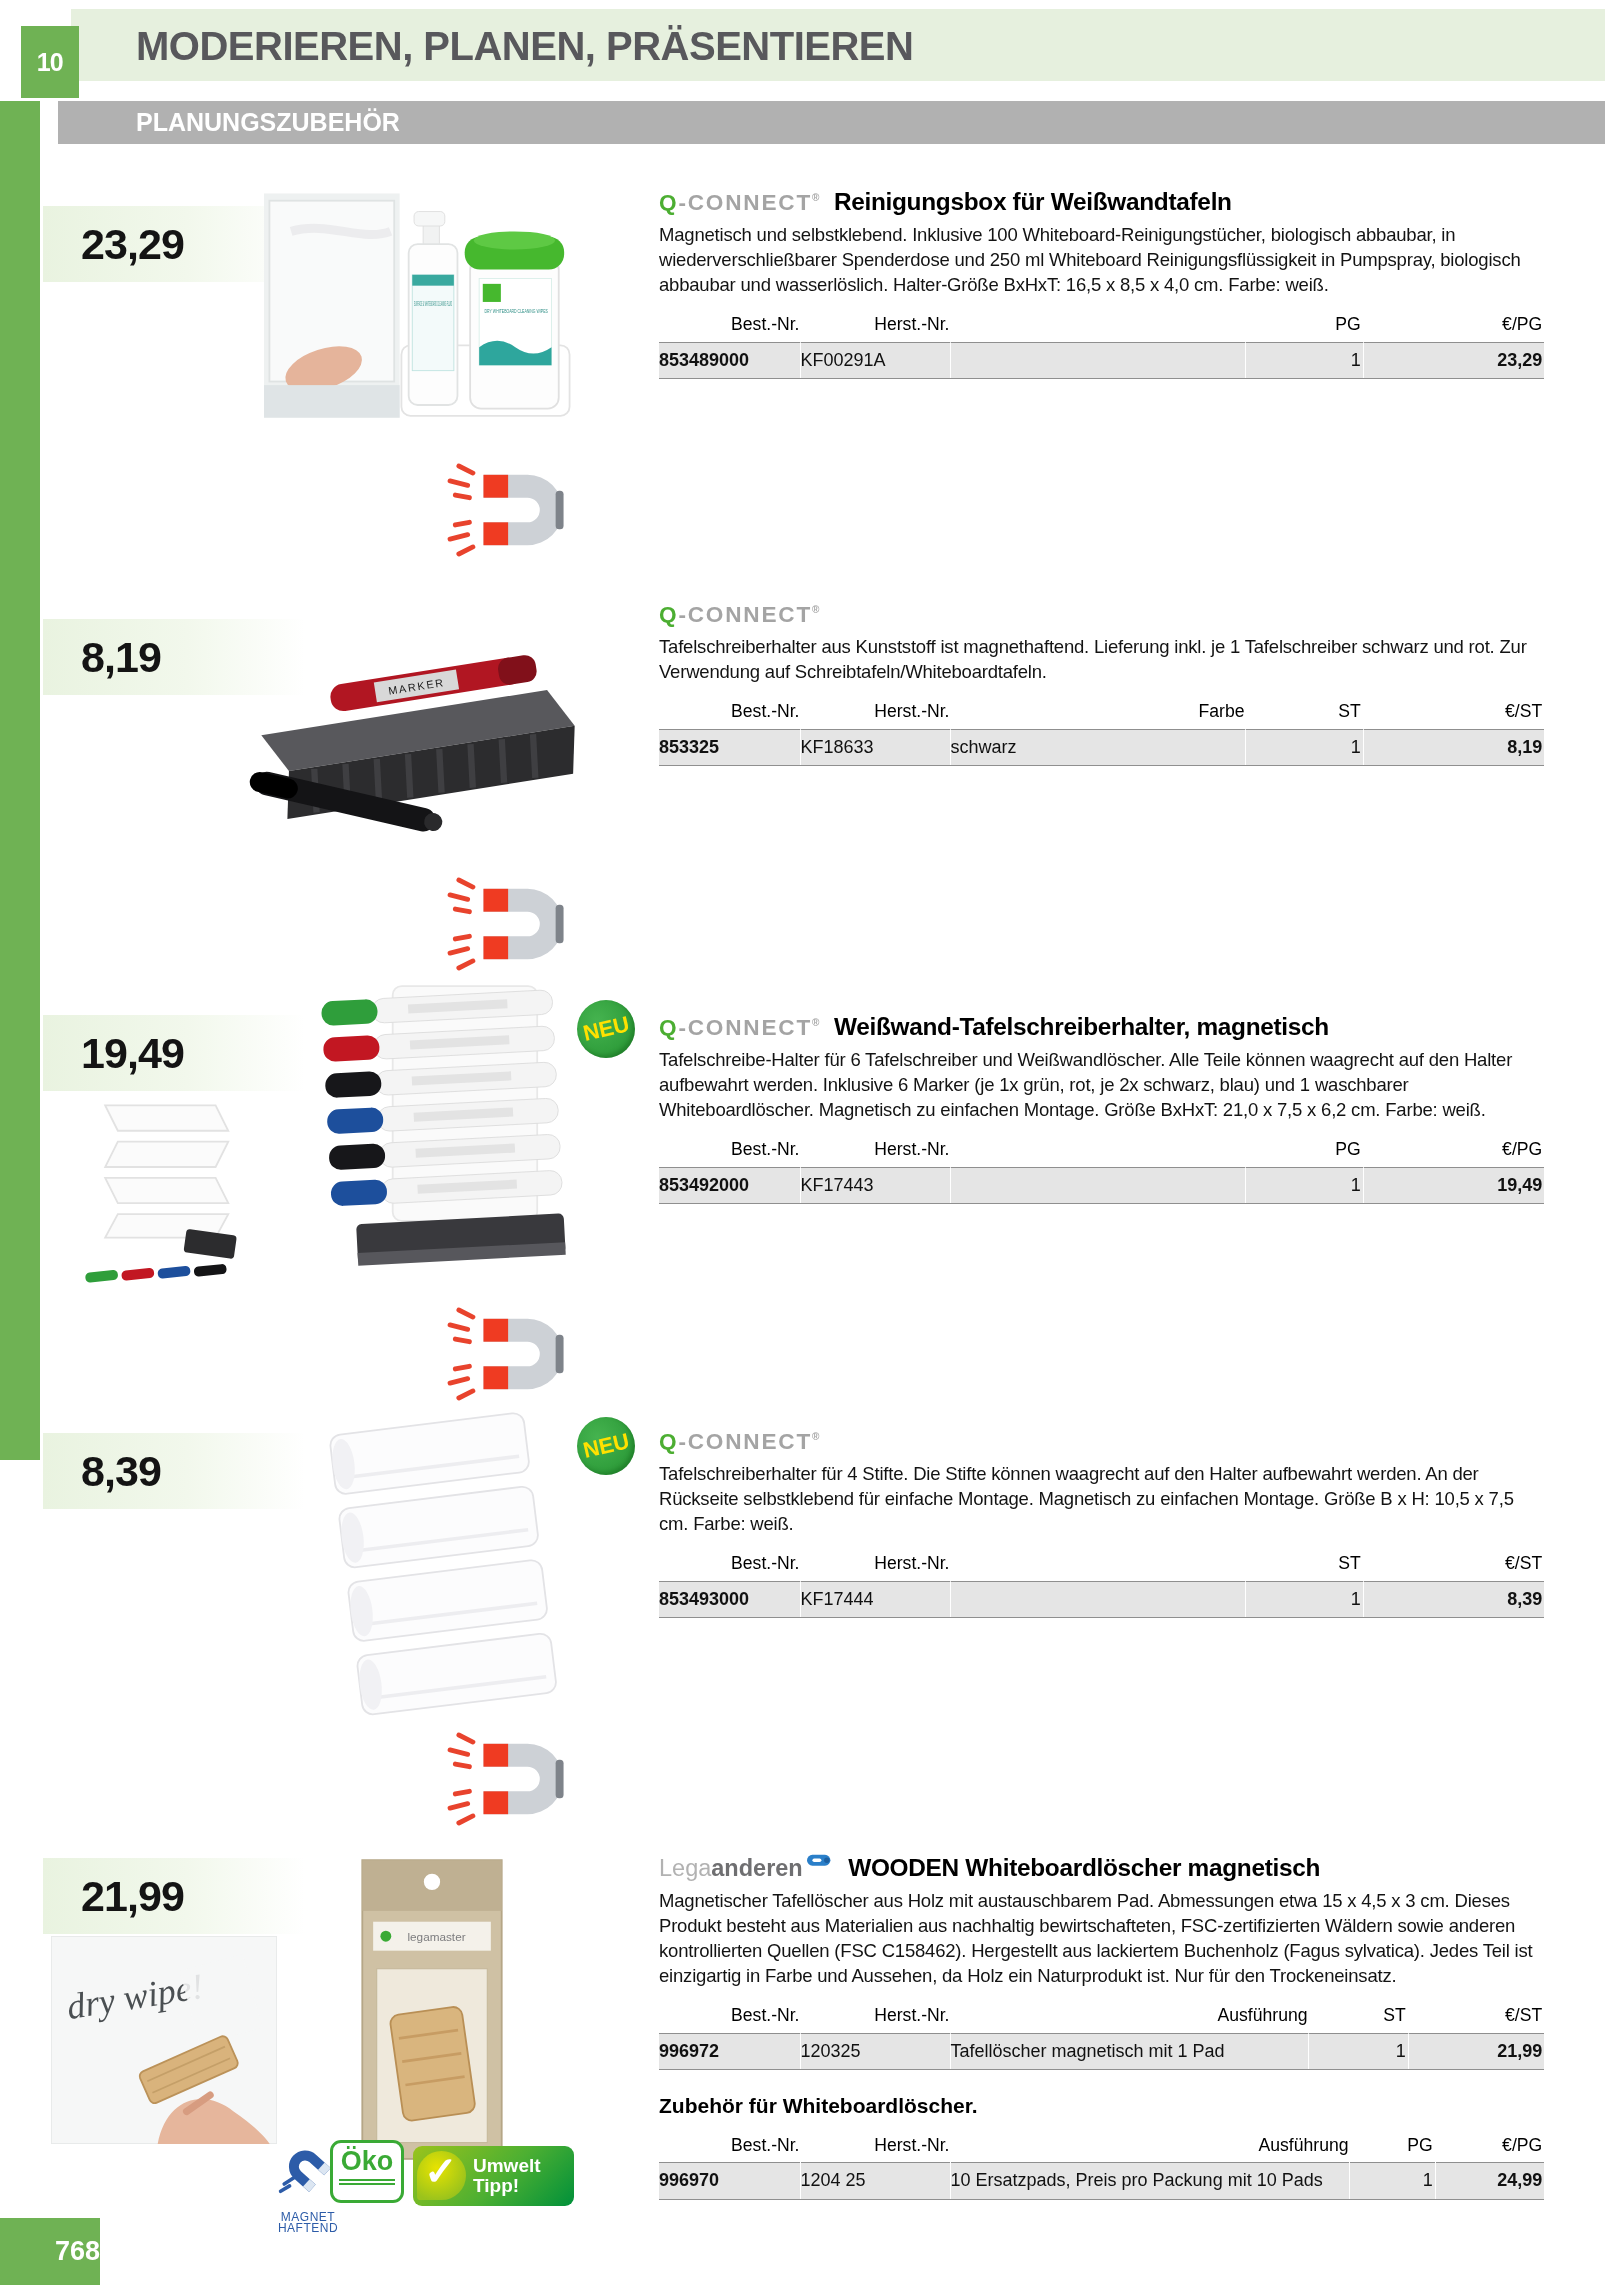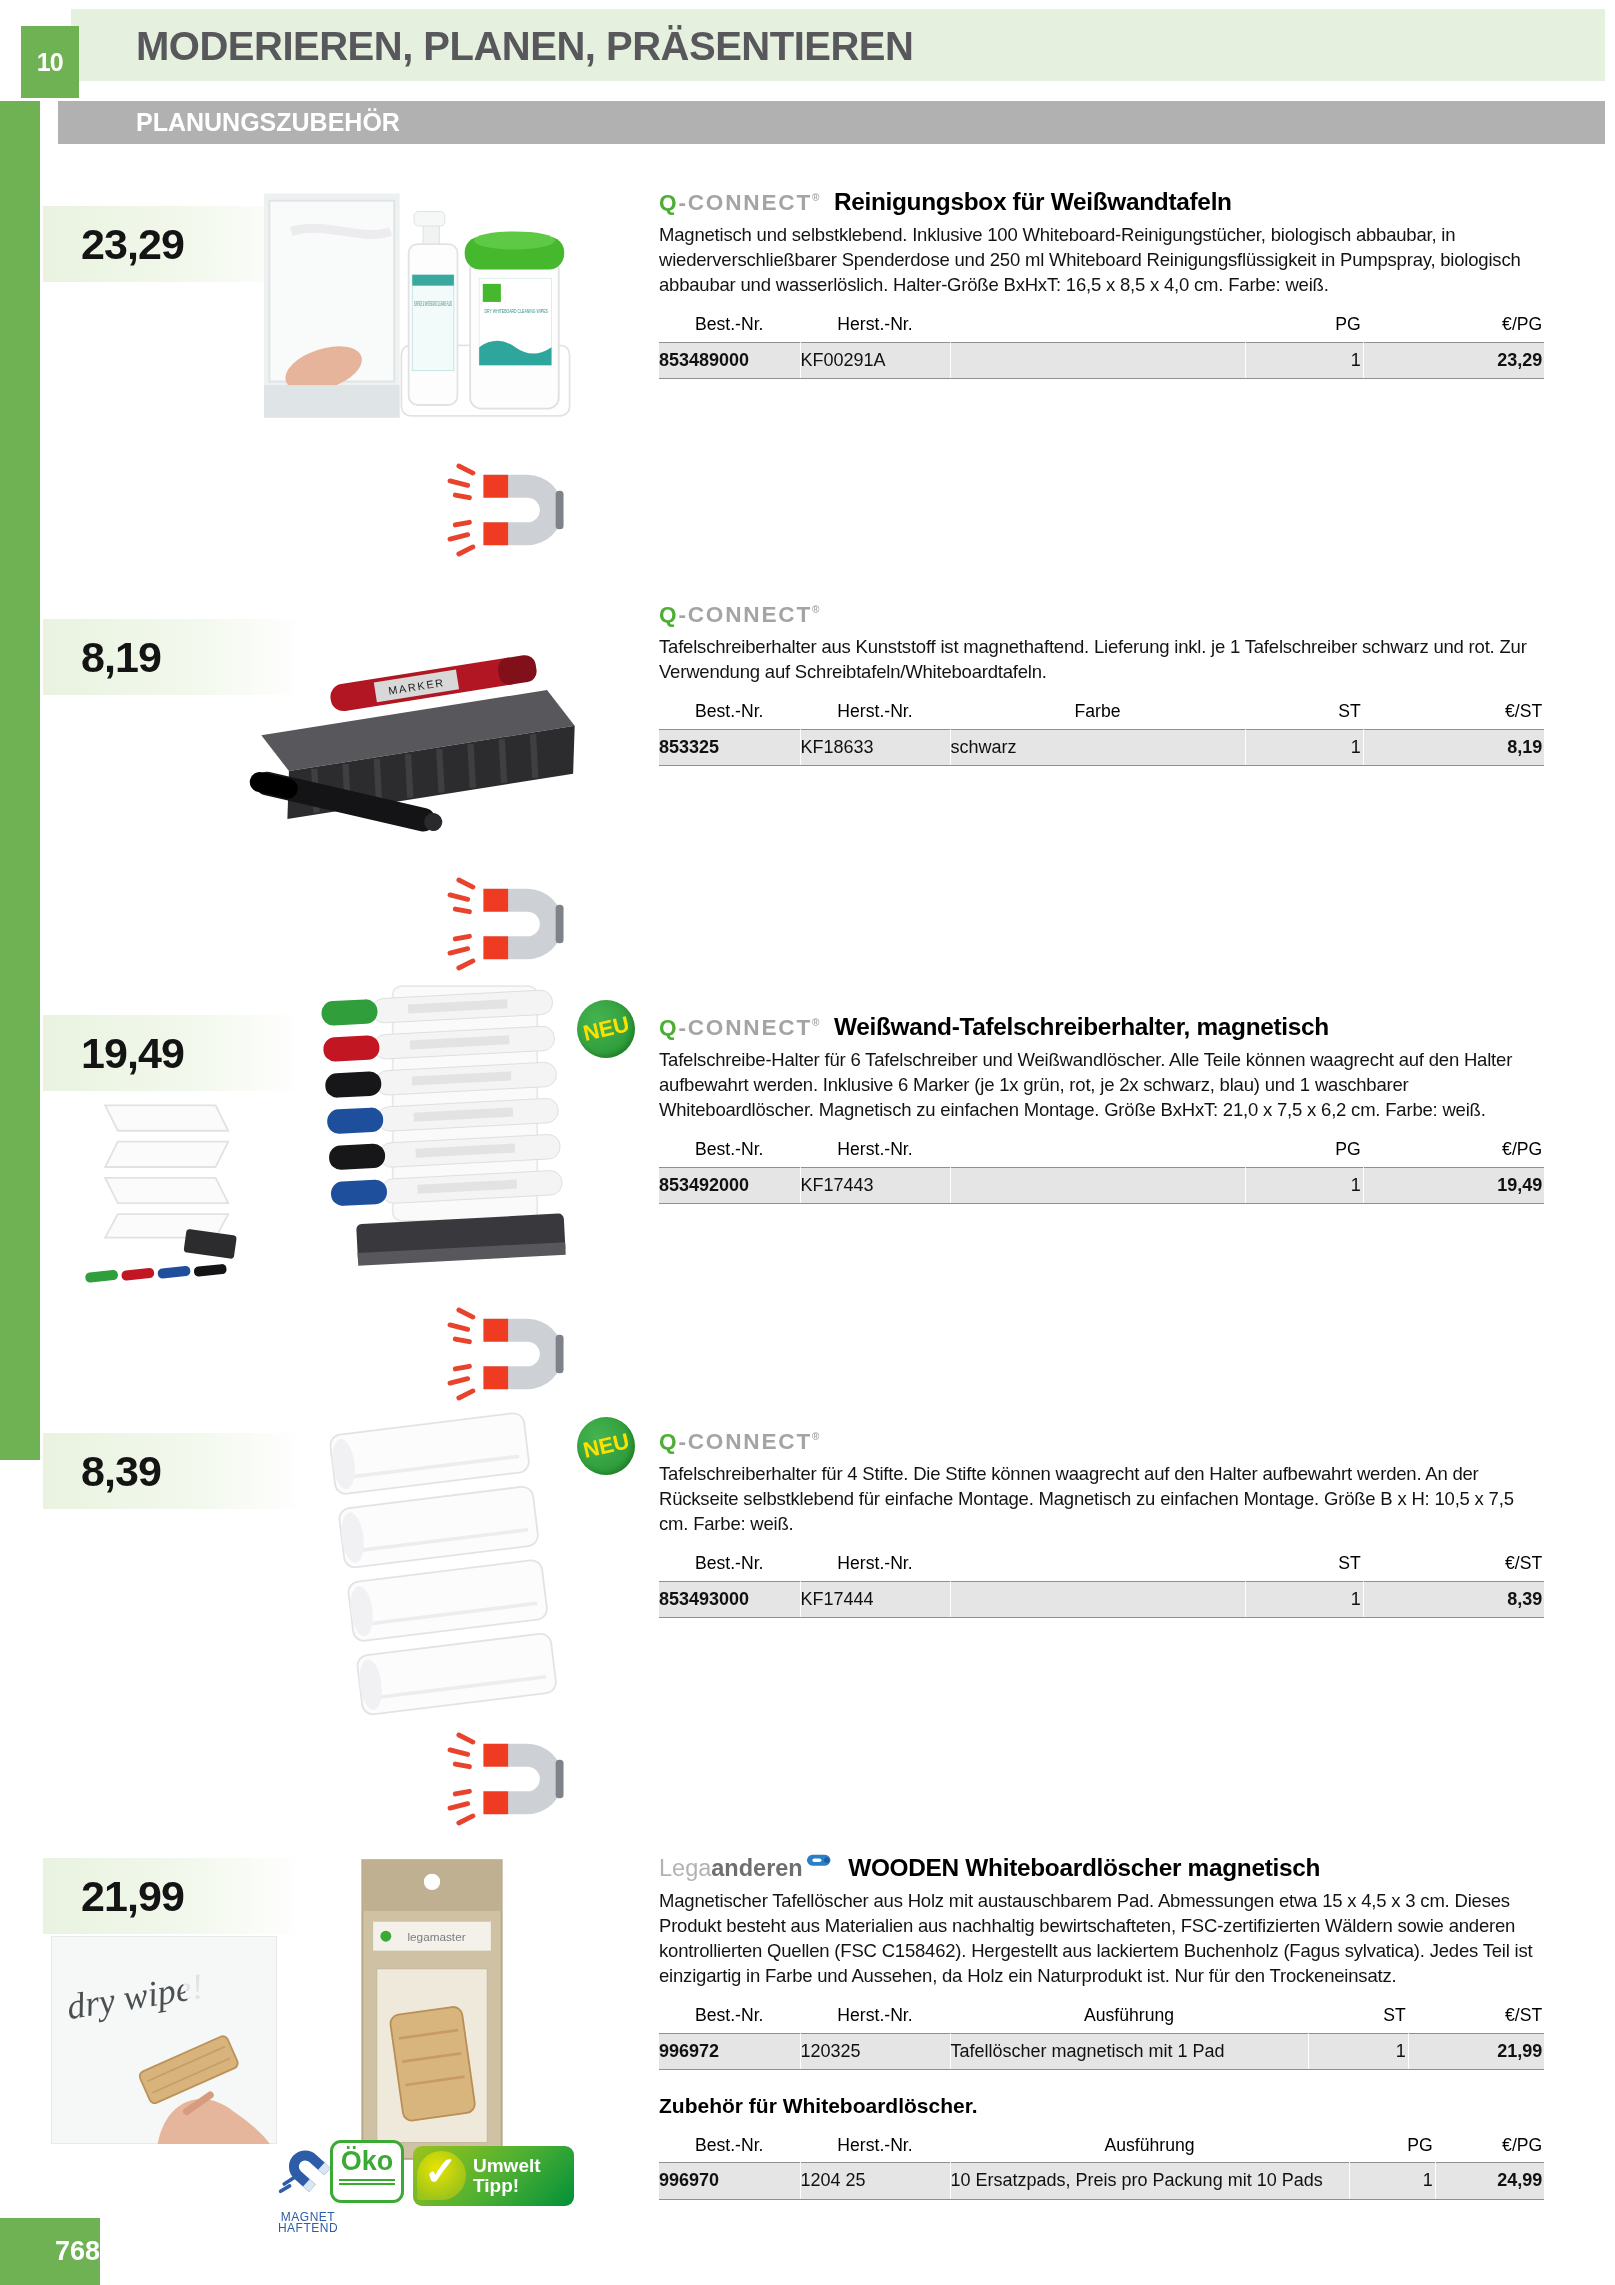--- a/index.html
+++ b/index.html
@@ -35,21 +35,21 @@
   .lm-logo { font-size:23.5px; position:relative; padding-right:31px; }
   .lm-1 { color:#b2b2b2; }
   .lm-2 { color:#6f6f71; font-weight:bold; }
   .lm-icon { position:absolute; right:0; top:-9px; }
   .title { font-size:24.4px; font-weight:bold; color:#000; letter-spacing:-0.3px; }
   .desc { margin-top:6.3px; font-size:18.5px; line-height:25px; color:#131313; letter-spacing:-0.2px; }
   .sub-heading { margin-top:23.5px; font-size:21px; font-weight:bold; color:#000; }
 
   
   table.spec { width:885px; border-collapse:collapse; table-layout:fixed; margin-top:15.4px; }
-  table.spec th { font-weight:normal; font-size:17.6px; text-align:center; padding:1.8px 0 6.3px 0; color:#000; }
+  table.spec th { font-weight:normal; font-size:17.6px; text-align:right; padding:1.8px 0 6.3px 0; color:#000; }
   table.spec td { font-size:18px; padding:7.2px 0; background:#e5e5e5;
                   border-top:0.9px solid #8f8f8f; border-bottom:0.9px solid #8f8f8f; }
   table.spec td + td, table.spec th + th { border-left:1.8px solid #fff; }
   table.spec th + th { border-left-color:transparent; }
   table.spec .r { text-align:right; }
   table.spec .b { font-weight:bold; }
   table.spec td.r { padding-right:1.8px; }
   table.spec th.r { padding-right:1.8px; }
   col.c1 { width:141px; } col.c2 { width:150px; } col.c3 { width:auto; }
   .t-std col.c4 { width:118px; } .t-std col.c5 { width:181px; }

